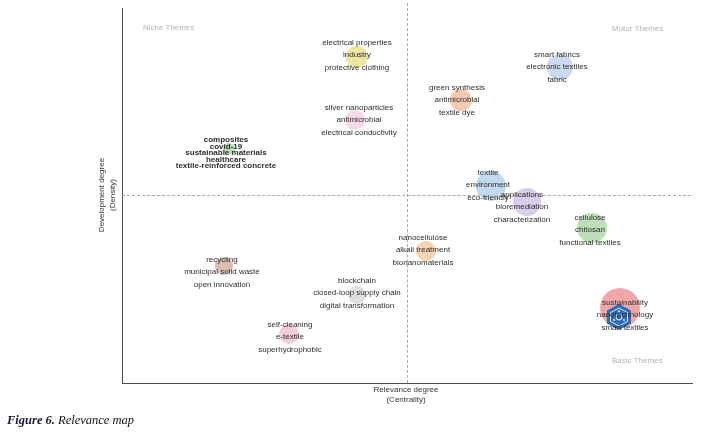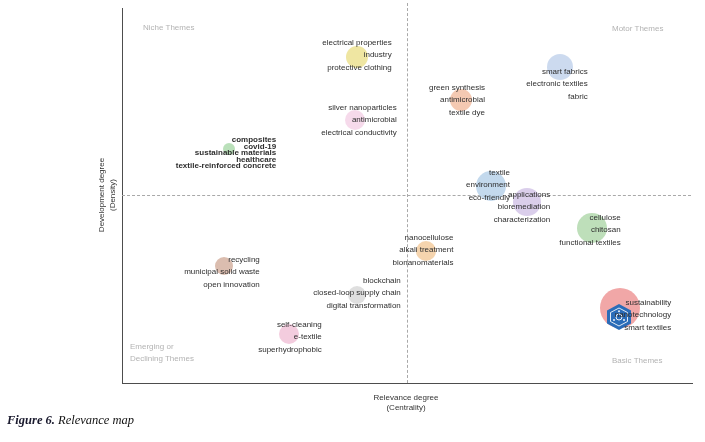--- a/index.html
+++ b/index.html
@@ -8,31 +8,31 @@
     font-family:"Liberation Sans", sans-serif;
   }
   .plot{position:absolute;left:0;top:0;width:705px;height:442px;}
   .axis-left{position:absolute;left:122px;top:8px;width:1px;height:375px;background:#4d4d4d;}
   .axis-bottom{position:absolute;left:122px;top:383px;width:571px;height:1px;background:#4d4d4d;}
   .dash-v{position:absolute;left:407px;top:3px;width:0;height:380px;border-left:1px dashed #a9a9a9;}
   .dash-h{position:absolute;left:122px;top:195px;width:569px;height:0;border-top:1px dashed #a9a9a9;}
   .quad{position:absolute;font-size:8px;color:#b3b3b3;white-space:nowrap;line-height:12px;}
   .bubble{position:absolute;border-radius:50%;opacity:.85;}
   .cluster{
-    position:absolute;transform:translateX(-50%);text-align:right;
+    position:absolute;transform:translateX(-50%);text-align:center;
     font-size:8px;color:#2e2e2e;line-height:12.4px;white-space:nowrap;
   }
   .cluster.tight{line-height:6.6px;font-weight:bold;}
   .y-label{
     position:absolute;left:107px;top:195px;transform:translate(-50%,-50%) rotate(-90deg);
     font-size:8px;color:#333;text-align:center;line-height:11px;white-space:nowrap;
   }
   .x-label{
     position:absolute;left:406px;top:385px;transform:translateX(-50%);
-    font-size:8px;color:#333;text-align:center;line-height:10px;white-space:nowrap;margin-top:8px;
+    font-size:8px;color:#333;text-align:center;line-height:10px;white-space:nowrap;
   }
   .hexicon{position:absolute;left:605px;top:303px;width:28px;height:28px;}
   .caption{
     position:absolute;left:7px;top:413px;font-family:"Liberation Serif", serif;
     font-size:12.5px;color:#111;font-style:italic;white-space:nowrap;
   }
   .caption .b{font-weight:bold;color:#1a1a2e;}
 </style>
 </head>
 <body>
@@ -40,24 +40,20 @@
 <div class="canvas">
   <div class="plot">
 
     <div class="axis-left"></div>
     <div class="axis-bottom"></div>
     <div class="dash-v"></div>
     <div class="dash-h"></div>
 
     <div class="quad" style="left:143px;top:22px">Niche Themes</div>
     <div class="quad" style="left:612px;top:23px">Motor Themes</div>
-    <div class="quad" style="left:130px;top:341px">
-      <div>Emerging or</div>
-      <div>Declining Themes</div>
-    </div>
     <div class="quad" style="left:612px;top:355px">Basic Themes</div>
 
     <div class="bubble" style="left: 346px; top: 46px; width: 22px; height: 22px; background: rgb(236, 226, 146);"></div>
     <div class="bubble" style="left: 547px; top: 54px; width: 26px; height: 26px; background: rgb(195, 212, 236);"></div>
     <div class="bubble" style="left: 450px; top: 89px; width: 22px; height: 22px; background: rgb(242, 192, 164);"></div>
     <div class="bubble" style="left: 345px; top: 110px; width: 20px; height: 20px; background: rgb(245, 211, 232);"></div>
     <div class="bubble" style="left: 223px; top: 143px; width: 12px; height: 12px; background: rgb(174, 218, 174);"></div>
     <div class="bubble" style="left: 476px; top: 171px; width: 30px; height: 30px; background: rgb(185, 210, 234);"></div>
     <div class="bubble" style="left: 513px; top: 188px; width: 28px; height: 28px; background: rgb(212, 198, 231);"></div>
     <div class="bubble" style="left: 577px; top: 213px; width: 30px; height: 30px; background: rgb(179, 217, 174);"></div>
@@ -75,21 +71,21 @@
       <circle cx="9" cy="17" r="1" fill="#ffffff" opacity="0.9"></circle>
       <circle cx="19" cy="17" r="1" fill="#ffffff" opacity="0.9"></circle>
     </svg>
 
     <div class="cluster" style="left:357px;top:37px">
       <div>electrical properties</div>
       <div>industry</div>
       <div>protective clothing</div>
     </div>
 
-    <div class="cluster" style="left:557px;top:66px">
+    <div class="cluster" style="left:557px;top:49px">
       <div>smart fabrics</div>
       <div>electronic textiles</div>
       <div>fabric</div>
     </div>
 
     <div class="cluster" style="left:457px;top:82px">
       <div>green synthesis</div>
       <div>antimicrobial</div>
       <div>textile dye</div>
     </div>
@@ -143,21 +139,21 @@
       <div>closed-loop supply chain</div>
       <div>digital transformation</div>
     </div>
 
     <div class="cluster" style="left:290px;top:319px">
       <div>self-cleaning</div>
       <div>e-textile</div>
       <div>superhydrophobic</div>
     </div>
 
-    <div class="cluster" style="left:643px;top:297px">
+    <div class="cluster" style="left:625px;top:297px">
       <div>sustainability</div>
       <div>nanotechnology</div>
       <div>smart textiles</div>
     </div>
 
     <div class="y-label">
       <div>Development degree</div>
       <div>(Density)</div>
     </div>
     <div class="x-label">

